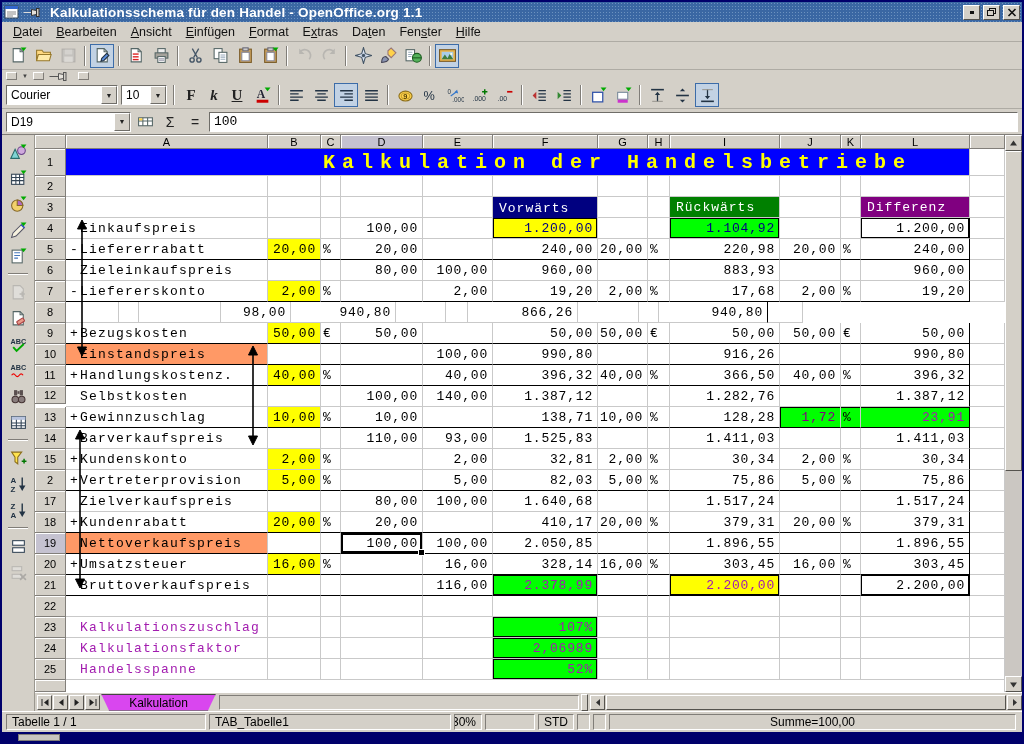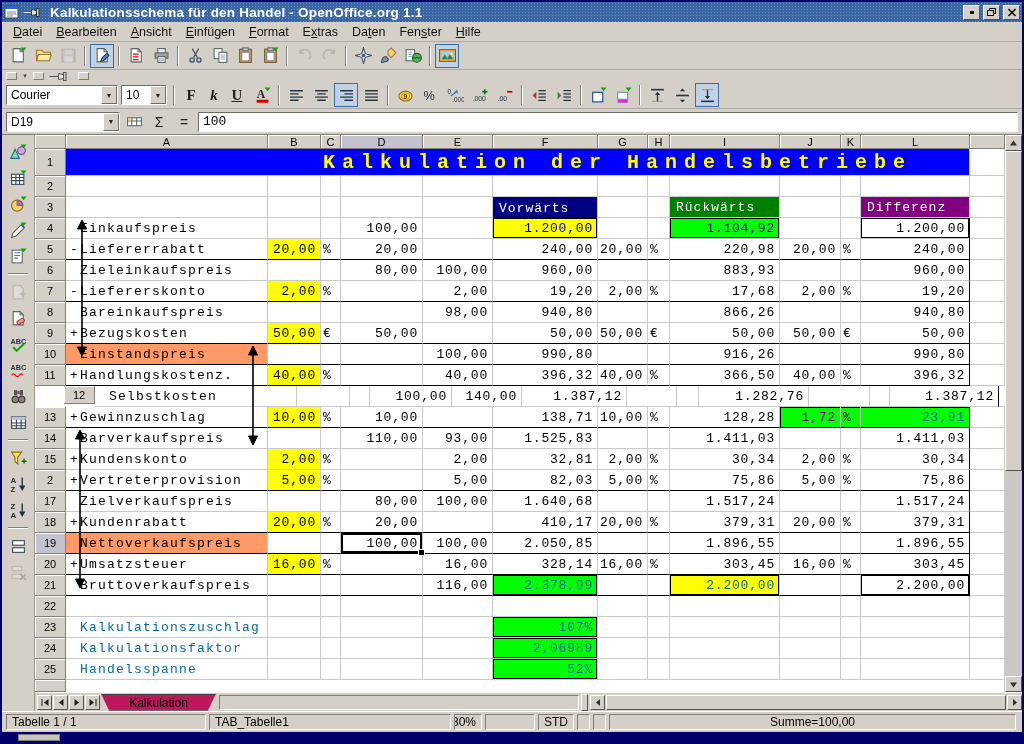--- a/index.html
+++ b/index.html
@@ -49,39 +49,39 @@
   .acell{padding:0;}
   .sg{width:14px;padding-left:4px;flex:none;}
   .albl{letter-spacing:1.2px;}
   .yellow{background:#ffff00;}
   .green{background:#00ff00;}
   .orange{background:#ff9966;}
   .hdr-navy{background:#000080;color:#fff;}
   .hdr-green{background:#008000;color:#fff;}
   .hdr-purple{background:#800080;color:#fff;}
   .navy{color:#000080;}
-  .red{color:#0369a1;}
+  .red{color:#a21caf;}
   .purple{color:#800080;}
   .box{box-shadow:inset 0 0 0 1px #000;}
   .blt{box-shadow:inset 1px 1px 0 #000;}
   .bt{box-shadow:inset 0 1px 0 #000;}
   .rb{border-right-color:#000 !important;}
   .lb>.c:not(.m){border-bottom-color:#000;}
   .c.sel{box-shadow:inset 0 0 0 2px #000;position:relative;overflow:visible;z-index:2;}
   .c.sel::after{content:"";position:absolute;right:-3px;bottom:-3px;width:5px;height:5px;background:#000;border:1px solid #fff;}
   .titlecell{background:#0000ff;color:#ffff00;font-weight:bold;font-size:20px;letter-spacing:7px;justify-content:center;padding-left:200px;}
   .fillc{background:#fff;border-right:1px solid #c9c9c9;}
   .arrows{position:absolute;left:0;top:0;pointer-events:none;z-index:3;}
   
   .vscroll{width:17px;background:#cbc7c2;display:flex;flex-direction:column;flex:none;}
   .sbtn{width:17px;height:16px;background:#d4d0c8;border:1px solid;border-color:#fff #55534e #55534e #fff;display:flex;align-items:center;justify-content:center;flex:none;}
   .vthumb{width:17px;height:320px;background:#d4d0c8;border:1px solid;border-color:#fff #55534e #55534e #fff;flex:none;}
   .tabbar{height:19px;background:#d4d0c8;display:flex;align-items:center;border-top:1px solid #fff;padding-left:2px;gap:1px;flex:none;}
   .navbtn{width:15px;height:15px;background:#d4d0c8;border:1px solid;border-color:#fff #55534e #55534e #fff;display:flex;align-items:center;justify-content:center;flex:none;}
-  .sheettab{width:115px;height:17px;background:#be185d;clip-path:polygon(0 0,100% 0,calc(100% - 8px) 100%,8px 100%);border:1px solid #444;text-align:center;font-size:12px;line-height:16px;flex:none;}
+  .sheettab{width:115px;height:17px;background:#d946ef;clip-path:polygon(0 0,100% 0,calc(100% - 8px) 100%,8px 100%);border:1px solid #444;text-align:center;font-size:12px;line-height:16px;flex:none;}
   .tabfill{width:360px;height:15px;background:#d4d0c8;border:1px solid;border-color:#807d78 #fff #fff #807d78;flex:none;margin-left:2px;}
   .tabsplit{width:7px;height:17px;background:#d4d0c8;border:1px solid;border-color:#fff #55534e #55534e #fff;flex:none;margin:0 1px;}
   .hthumb{flex:1;height:15px;background:#d4d0c8;border:1px solid;border-color:#fff #55534e #55534e #fff;}
   
   .statusbar{height:21px;background:#d4d0c8;display:flex;align-items:center;gap:3px;padding:0 6px 0 4px;border-top:1px solid #fff;font-size:12px;flex:none;}
   .sbox{height:16px;border:1px solid;border-color:#807d78 #fff #fff #807d78;padding:0 5px;display:flex;align-items:center;white-space:nowrap;overflow:hidden;}
   .winbottom{height:12px;flex:none;position:relative;}
   .rgrip{position:absolute;left:16px;top:2px;width:42px;height:7px;background:#c8c5c0;border:1px solid #807d78;}
 </style>
 </head>
@@ -395,21 +395,21 @@
             <path d="M2 13.5h12" stroke="#234" stroke-width="1.5"></path>
             <path d="M8 2v7" stroke="#234" stroke-width="1.2"></path>
             <path d="M5.5 8.5L8 11.5l2.5-3z" fill="#234"></path>
             <path d="M3 2.5h10" stroke="#9a9791"></path>
           </svg>
         </span>
       </div>
   </div>
 
   <div class="formulabar">
-    <div class="combo" style="width:114px">
+    <div class="combo" style="width:125px">
       <span class="cval">D19</span>
       <span class="cbtn">▼</span>
     </div>
     <span class="tbtn" style="width:22px;height:20px">
         <svg viewBox="0 0 16 16" width="17" height="17">
           <rect x="1.5" y="4.5" width="13" height="7.5" fill="#fff" stroke="#566"></rect>
           <path d="M1.5 7.5h13M5.5 4.5v7.5M10 4.5v7.5" stroke="#566"></path>
           <rect x="2" y="5" width="3" height="2" fill="#ffd24a"></rect>
         </svg>
       </span>
@@ -671,24 +671,20 @@
                 <div class="c num" style="width: 50px; height: 21px;">2,00</div>
                 <div class="c sym" style="width: 22px; height: 21px;">%</div>
                 <div class="c num" style="width: 110px; height: 21px;">17,68</div>
                 <div class="c num" style="width: 61px; height: 21px;">2,00</div>
                 <div class="c sym" style="width: 20px; height: 21px;">%</div>
                 <div class="c num rb" style="width: 109px; height: 21px;">19,20</div>
                 <div class="c m" style="width: 35px; height: 21px;"></div>
               </div>
               <div class="grow" style="height: 21px;">
                 <div class="rh" style="width: 31px; height: 21px;">8</div>
-                <div class="c acell" style="width: 202px; height: 21px;">
-                  <span class="sg"></span>
-                  <span class="albl">Bareinkaufspreis</span>
-                </div>
                 <div class="c" style="width: 53px; height: 21px;"></div>
                 <div class="c" style="width: 20px; height: 21px;"></div>
                 <div class="c" style="width: 82px; height: 21px;"></div>
                 <div class="c num" style="width: 70px; height: 21px;">98,00</div>
                 <div class="c num" style="width: 105px; height: 21px;">940,80</div>
                 <div class="c" style="width: 50px; height: 21px;"></div>
                 <div class="c" style="width: 22px; height: 21px;"></div>
                 <div class="c num" style="width: 110px; height: 21px;">866,26</div>
                 <div class="c" style="width: 61px; height: 21px;"></div>
                 <div class="c" style="width: 20px; height: 21px;"></div>
@@ -746,21 +742,21 @@
                 <div class="c num" style="width: 105px; height: 21px;">396,32</div>
                 <div class="c num" style="width: 50px; height: 21px;">40,00</div>
                 <div class="c sym" style="width: 22px; height: 21px;">%</div>
                 <div class="c num" style="width: 110px; height: 21px;">366,50</div>
                 <div class="c num" style="width: 61px; height: 21px;">40,00</div>
                 <div class="c sym" style="width: 20px; height: 21px;">%</div>
                 <div class="c num rb" style="width: 109px; height: 21px;">396,32</div>
                 <div class="c m" style="width: 35px; height: 21px;"></div>
               </div>
               <div class="grow" style="height: 21px;">
-                <div class="rh" style="width: 31px; height: 18px; margin-left: 29px;">12</div>
+                <div class="rh" style="width: 31px; height: 18px;">12</div>
                 <div class="c acell" style="width: 202px; height: 21px;">
                   <span class="sg"></span>
                   <span class="albl">Selbstkosten</span>
                 </div>
                 <div class="c" style="width: 53px; height: 21px;"></div>
                 <div class="c" style="width: 20px; height: 21px;"></div>
                 <div class="c num" style="width: 82px; height: 21px;">100,00</div>
                 <div class="c num" style="width: 70px; height: 21px;">140,00</div>
                 <div class="c num" style="width: 105px; height: 21px;">1.387,12</div>
                 <div class="c" style="width: 50px; height: 21px;"></div>

